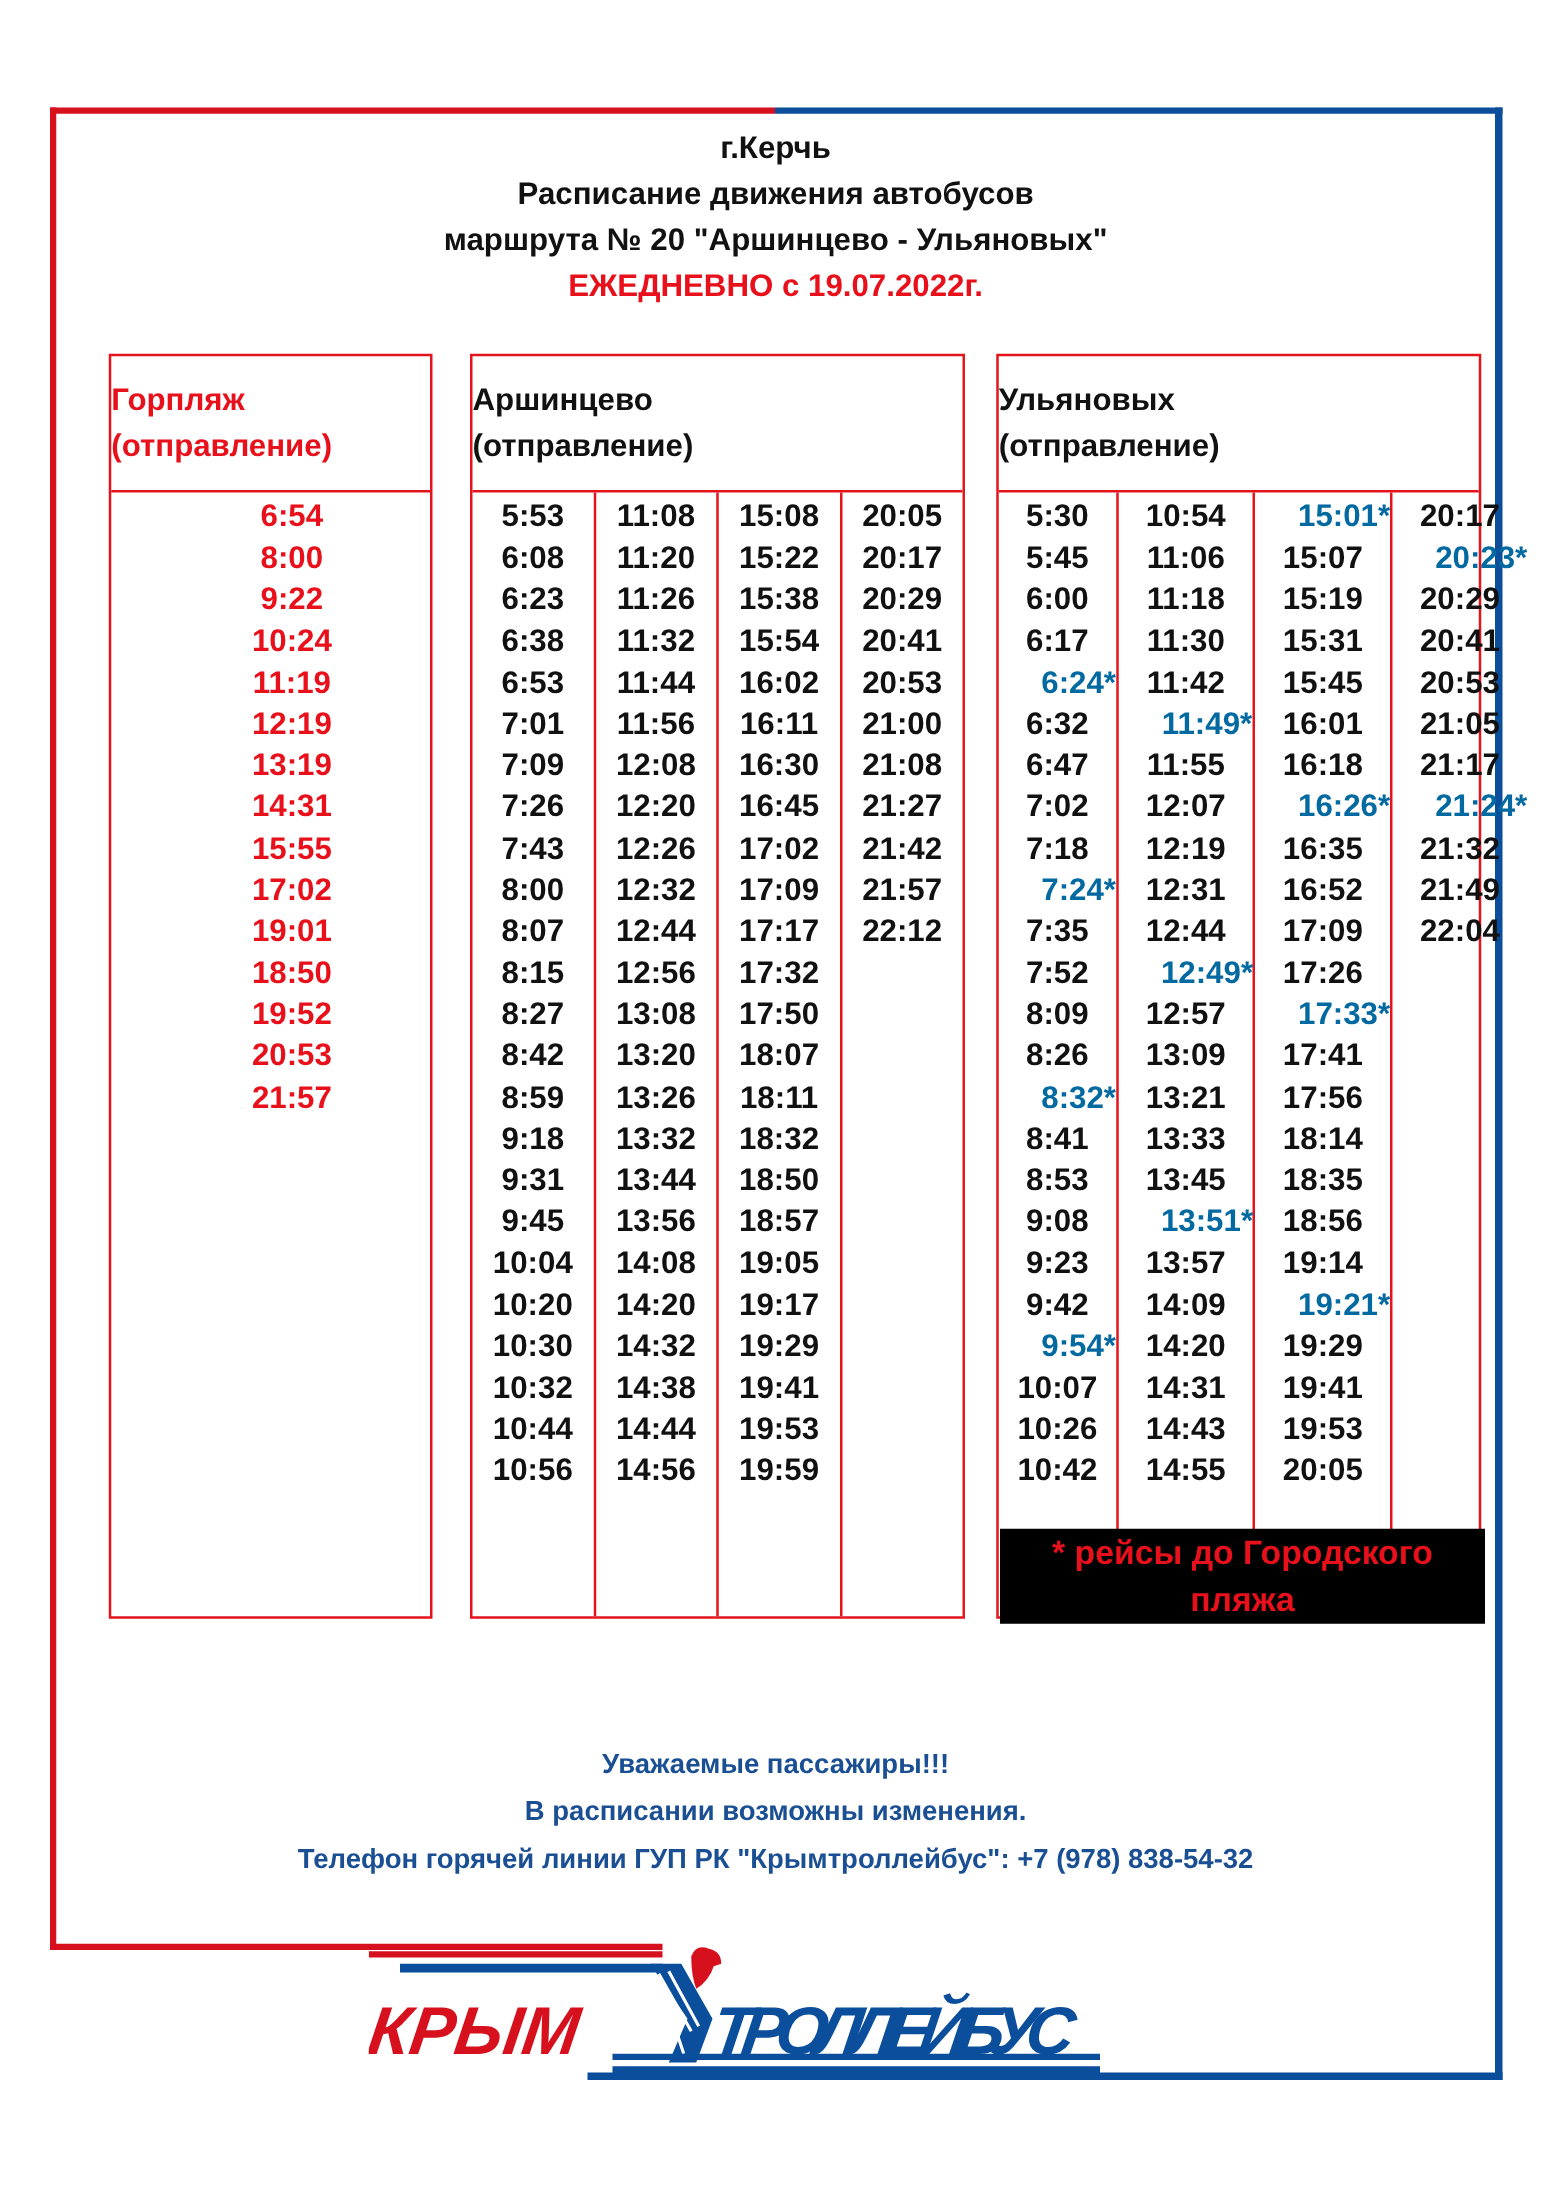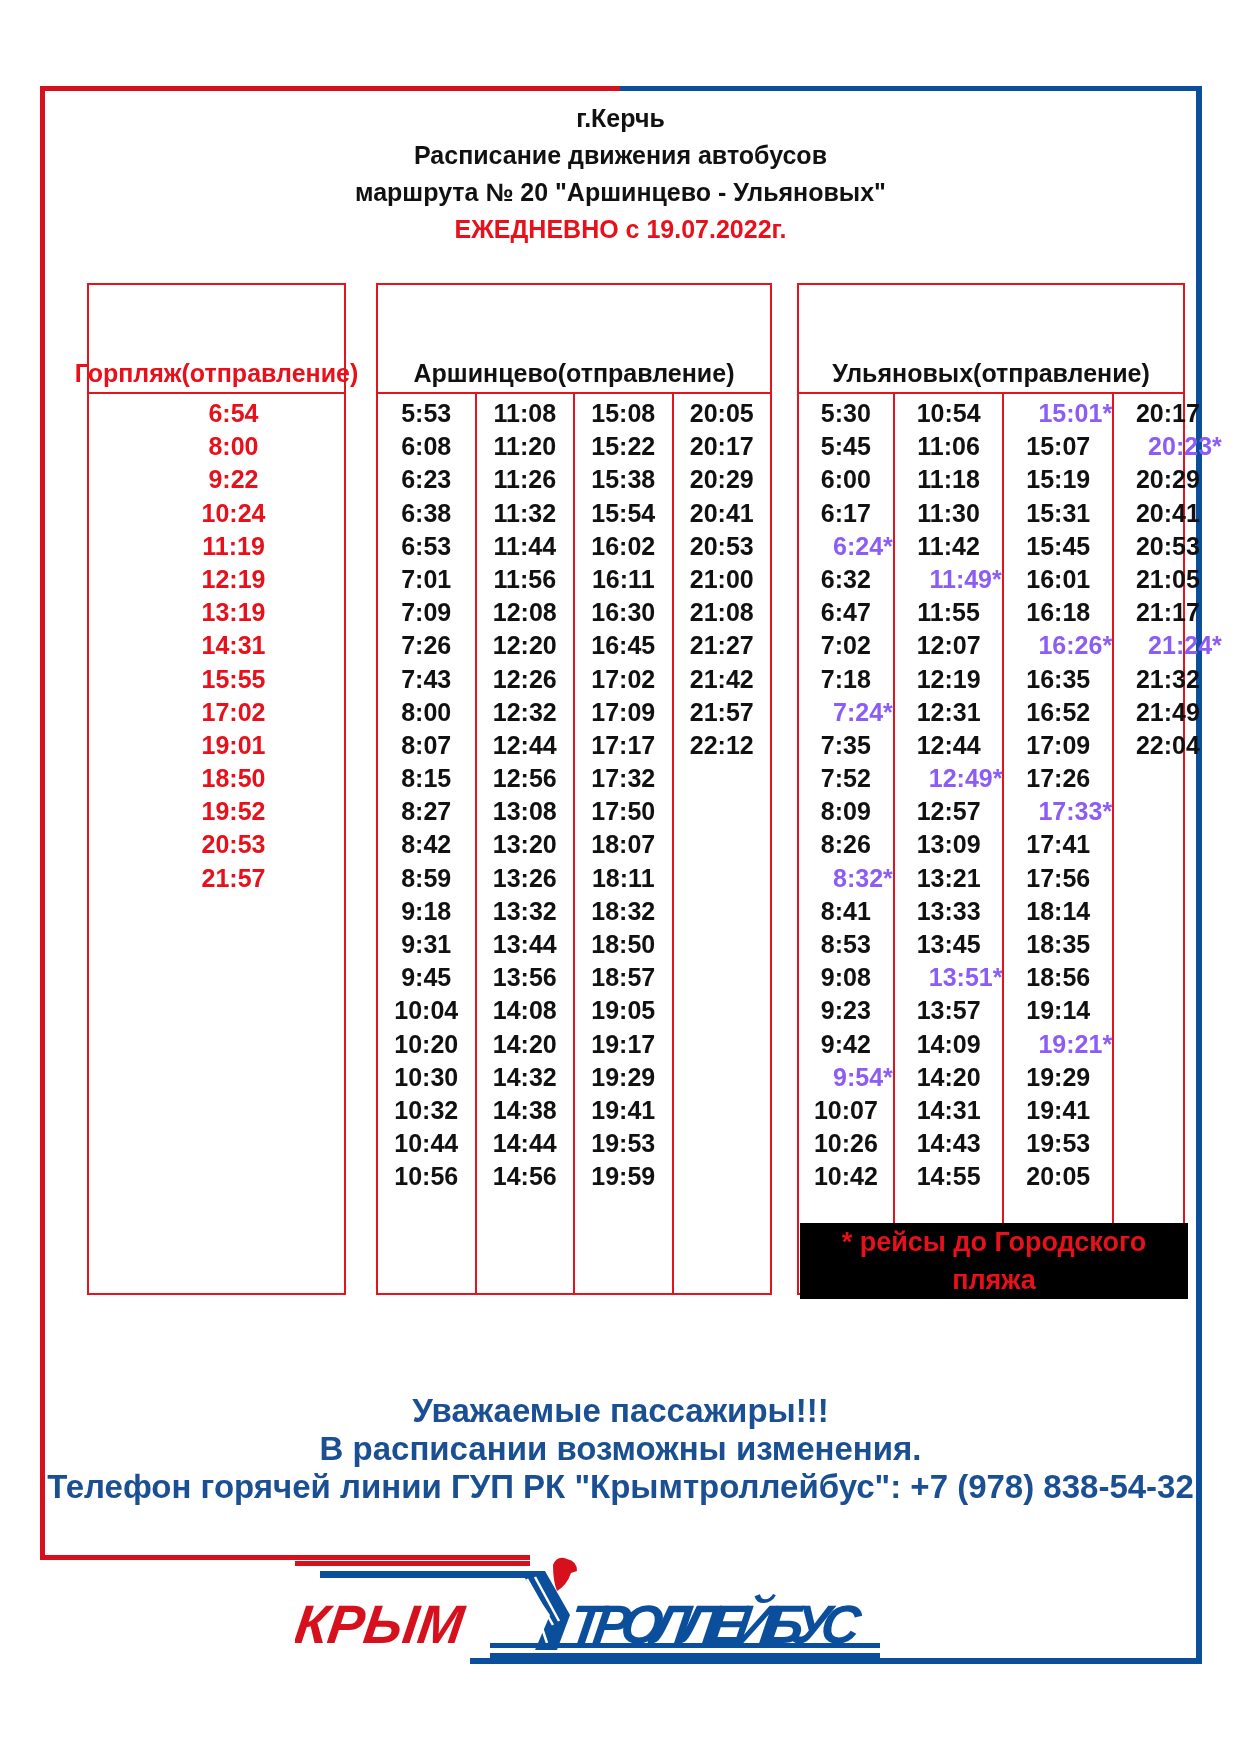--- a/index.html
+++ b/index.html
@@ -9,32 +9,32 @@
   .frame-seg { position: absolute; }
   .red { background: #d7101e; }
   .blue { background: #0b4f9c; }
 
   .title-block { position: absolute; left: 0; top: 100px; width: 1241px; text-align: center; color: #111; }
   .title-line { font-size: 25px; line-height: 37px; }
   .title-red { color: #e8101a; }
 
   .tbl { position: absolute; border: 2px solid #e3141c; box-sizing: border-box; }
   .tbl-head { position: absolute; left: 0; right: 0; top: 0; height: 109px; border-bottom: 2px solid #e3141c; box-sizing: border-box;
-              display: flex; flex-direction: row; align-items: flex-end; justify-content: center; font-size: 25px; line-height: 37px; color: #111; }
+              display: flex; flex-direction: column; align-items: flex-start; justify-content: center; font-size: 25px; line-height: 37px; color: #111; }
   .tbl-head.redtxt { color: #e8101a; }
   .cols { position: absolute; left: 0; right: 0; top: 109px; bottom: 0; display: flex; }
   .col { flex: 1; border-right: 2px solid #e3141c; box-sizing: border-box; padding-top: 3px; }
   .col:last-child { border-right: none; }
   .cell { text-align: center; font-size: 25px; line-height: 33.2px; height: 33.2px; color: #111; white-space: nowrap; }
-  .cell.hl { color: #8b5cf6; padding-left: 34px; }
+  .cell.hl { color: #0369a1; padding-left: 34px; }
   .redcol .cell { color: #e8101a; padding-left: 34px; }
 
   .footnote { position: absolute; left: 800px; width: 388px; top: 1223px; text-align: center; color: #e8101a; font-size: 27px; line-height: 38px; background: #000000; }
 
-  .notice { position: absolute; left: 0; width: 1241px; top: 1392px; text-align: center; color: #1b4f94; font-size: 33px; line-height: 38px; }
+  .notice { position: absolute; left: 0; width: 1241px; top: 1392px; text-align: center; color: #1b4f94; font-size: 22px; line-height: 38px; }
 
   .logo { position: absolute; left: 295px; top: 1555px; width: 680px; height: 110px; }
 </style>
 </head>
 <body>
 
 <div class="frame-seg red" style="left:40px;top:86px;width:580px;height:5px;"></div>
 <div class="frame-seg blue" style="left:620px;top:86px;width:582px;height:5px;"></div>
 <div class="frame-seg red" style="left:40px;top:86px;width:5px;height:1474px;"></div>
 <div class="frame-seg red" style="left:40px;top:1555px;width:490px;height:5px;"></div>

